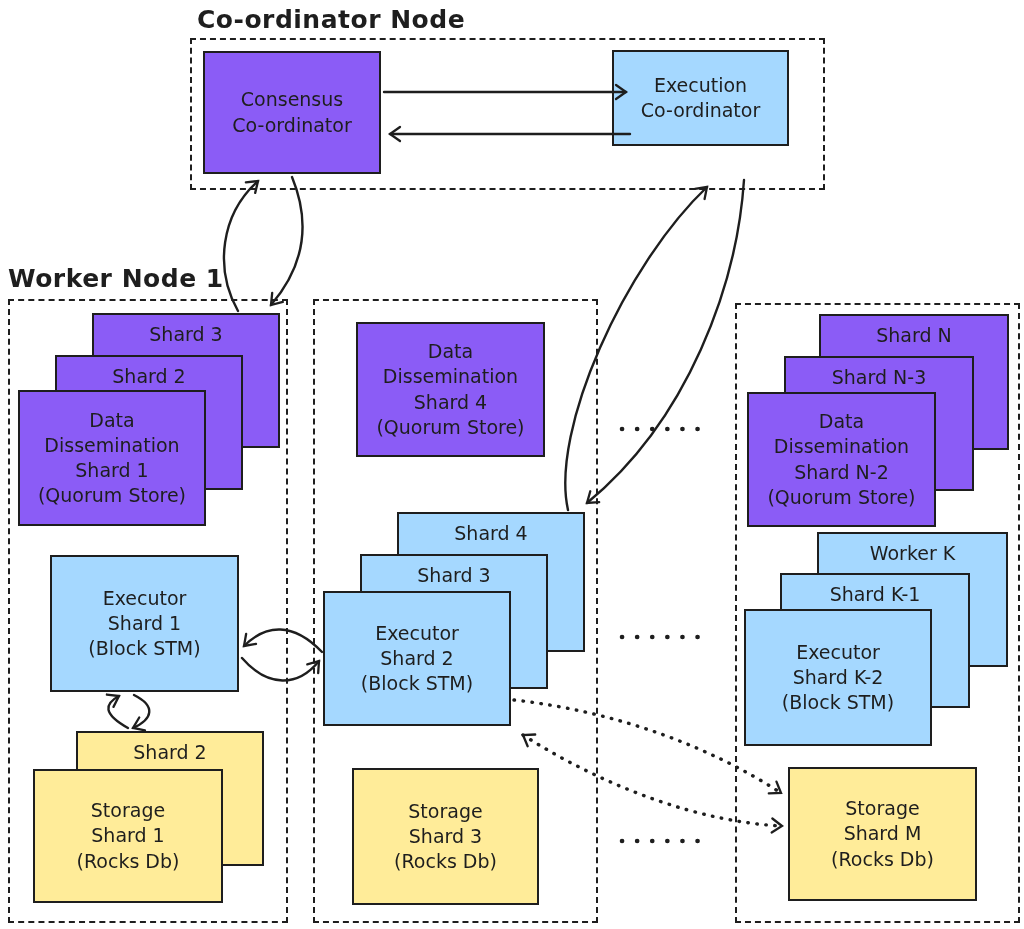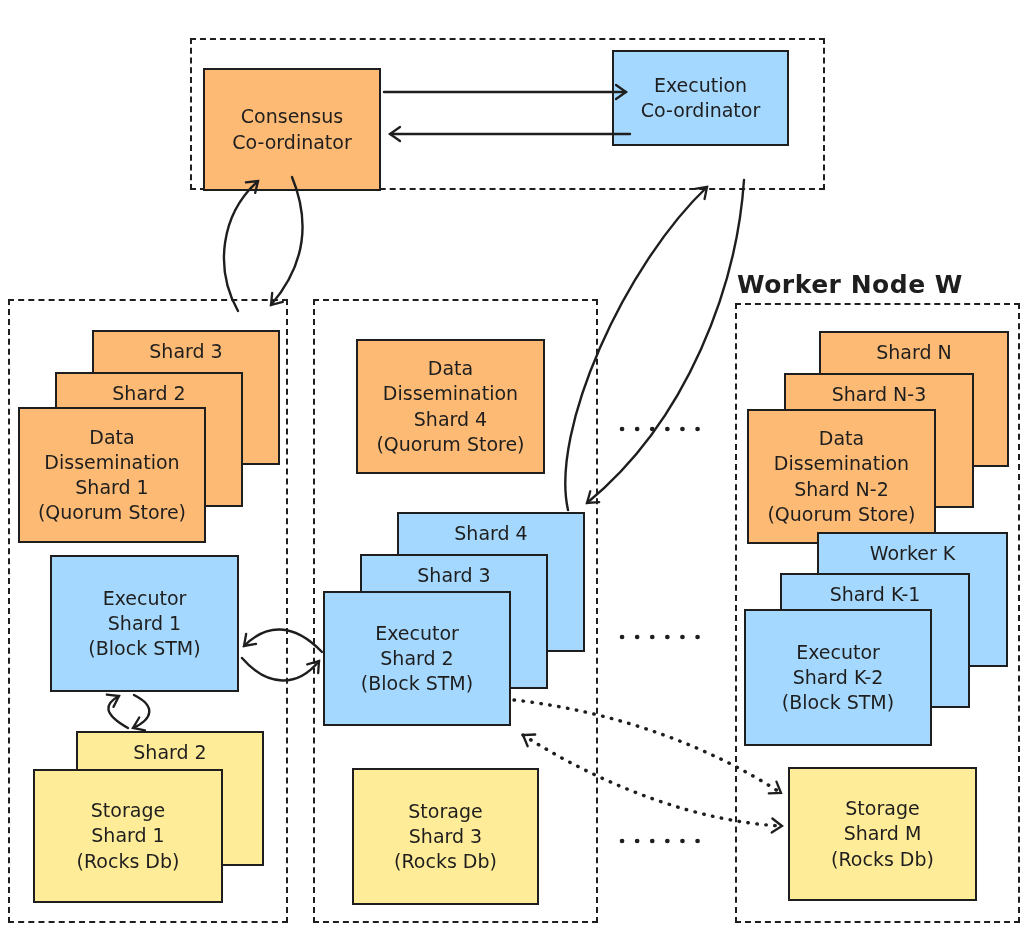--- a/index.html
+++ b/index.html
@@ -5,44 +5,46 @@
   html,body{margin:0;padding:0;background:#ffffff;}
   .canvas{position:relative;width:1024px;height:929px;background:#ffffff;overflow:hidden;
           font-family:"DejaVu Sans",sans-serif;color:#1e1e1e;}
   .node-title{position:absolute;font-size:25px;font-weight:bold;letter-spacing:.5px;white-space:nowrap;}
   .node-box{position:absolute;border:2.4px dashed #1e1e1e;background:transparent;}
   .card{position:absolute;border:2px solid #1e1e1e;box-sizing:border-box;
         display:flex;align-items:center;justify-content:center;text-align:center;}
   .card .lbl{white-space:pre-line;font-size:19px;line-height:1.32;padding:2px 4px;}
   .card.layer{align-items:flex-start;}
   .card.layer .lbl{padding-top:7px;}
-  .green{background:#fdba74;margin-top:17px;}
+  .green{background:#8b5cf6;}
   .blue{background:#a5d8ff;}
   .yellow{background:#ffec99;}
   svg.arrows{position:absolute;left:0;top:0;pointer-events:none;}
   svg.arrows path{fill:none;stroke:#1e1e1e;}
   .solid-arrow{stroke-width:2.4px;stroke-linecap:round;}
   .dotted-arrow{stroke-width:3.4px;stroke-linecap:round;stroke-dasharray:0.5 8.5;}
   .dot-row{stroke-width:4.6px;stroke-linecap:round;stroke-dasharray:0.1 15;}
 </style>
 </head>
 <body>
 
 <div class="canvas">
 
+  <div class="node-title" style="left:197px;top:5px;">Co-ordinator Node</div>
   <div class="node-box" style="left:190px;top:38px;width:631px;height:148px;"></div>
   <div class="card green" style="left:203px;top:51px;width:178px;height:123px;">
     <span class="lbl">Consensus
 Co-ordinator</span>
   </div>
   <div class="card blue" style="left:612px;top:50px;width:177px;height:96px;">
     <span class="lbl">Execution
 Co-ordinator</span>
   </div>
 
+  <div class="node-title" style="left:8px;top:264px;">Worker Node 1</div>
   <div class="node-box" style="left:8px;top:299px;width:276px;height:620px;"></div>
 
   <div class="card green layer" style="left:92px;top:313px;width:188px;height:135px;">
     <span class="lbl">Shard 3</span>
   </div>
   <div class="card green layer" style="left:55px;top:355px;width:188px;height:135px;">
     <span class="lbl">Shard 2</span>
   </div>
   <div class="card green" style="left:18px;top:390px;width:188px;height:136px;">
     <span class="lbl">Data
@@ -86,21 +88,20 @@
 Shard 2
 (Block STM)</span>
   </div>
 
   <div class="card yellow" style="left:352px;top:768px;width:187px;height:137px;">
     <span class="lbl">Storage
 Shard 3
 (Rocks Db)</span>
   </div>
 
-  <div class="node-title" style="left:737px;top:270px;">Worker Node W</div>
   <div class="node-box" style="left:735px;top:303px;width:281px;height:616px;"></div>
 
   <div class="card green layer" style="left:819px;top:314px;width:190px;height:136px;">
     <span class="lbl">Shard N</span>
   </div>
   <div class="card green layer" style="left:784px;top:356px;width:190px;height:135px;">
     <span class="lbl">Shard N-3</span>
   </div>
   <div class="card green" style="left:747px;top:392px;width:189px;height:135px;">
     <span class="lbl">Data

